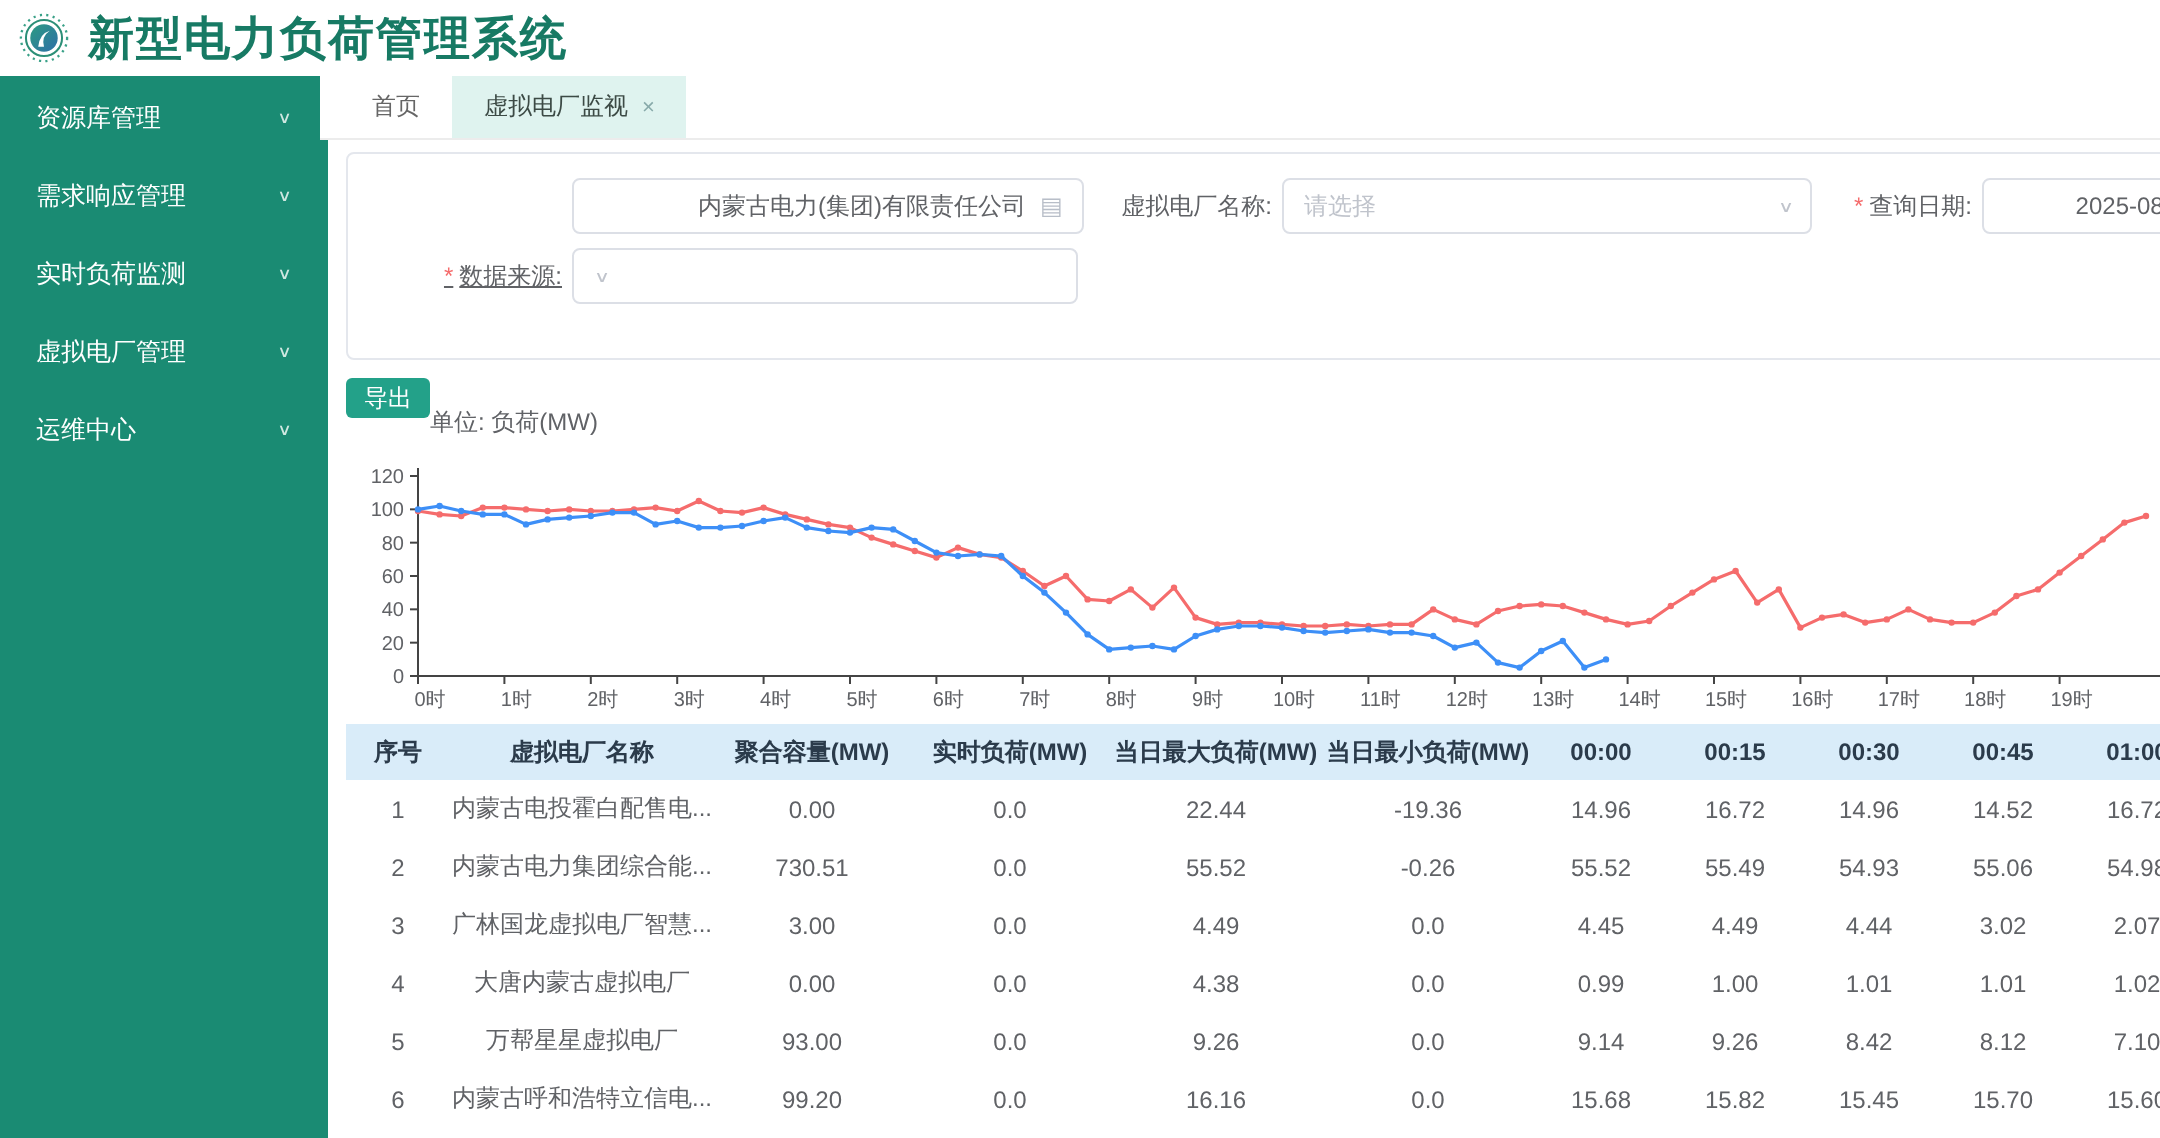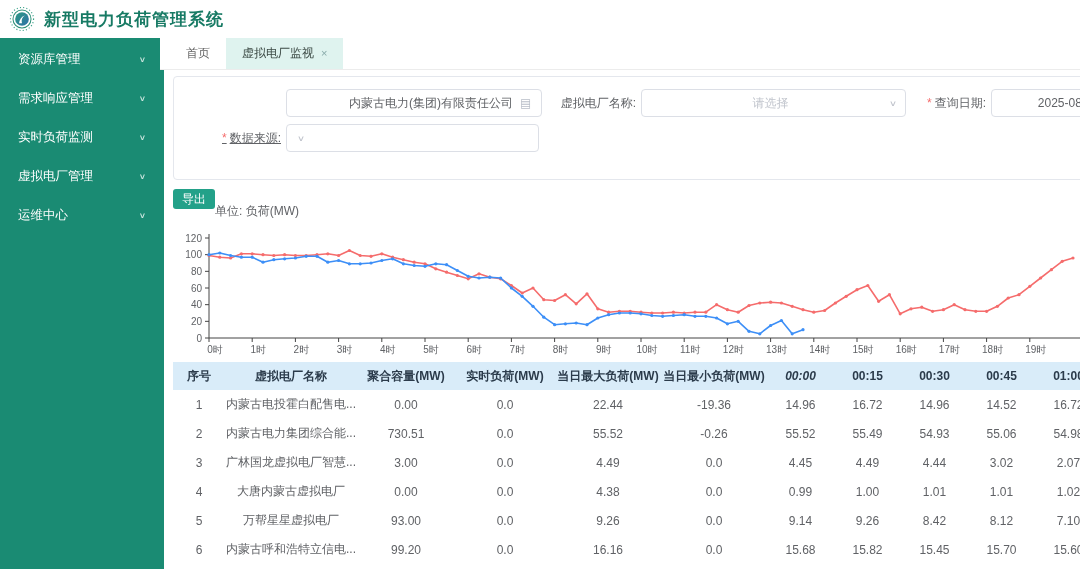--- a/index.html
+++ b/index.html
@@ -12,21 +12,21 @@
     --label:#606266;
     --required:#f56c6c;
   }
   *{margin:0;padding:0;box-sizing:border-box;}
   html,body{width:1080px;height:569px;overflow:hidden;}
   body{position:relative;background:#fff;font-family:"Liberation Sans","DejaVu Sans",sans-serif;color:#333;}
 
   
   .header{position:absolute;left:0;top:0;width:1080px;height:38px;background:#fff;display:flex;align-items:center;}
   .logo{width:26px;height:26px;margin-left:9px;flex:0 0 auto;}
-  .app-title{margin-left:9px;font-size:17px;font-weight:bold;color:var(--title-color);letter-spacing:1px;}
+  .app-title{margin-left:9px;font-size:23px;font-weight:bold;color:var(--title-color);letter-spacing:1px;}
 
   
   .sidebar{position:absolute;left:0;top:38px;width:160px;height:531px;background:var(--sidebar-bg);padding-top:2px;}
   .side-item{height:39px;line-height:39px;padding:0 14px 0 18px;color:#fff;font-size:12.5px;display:flex;justify-content:space-between;align-items:flex-start;cursor:pointer;}
   .side-item .chev{color:#cfe8e1;font-size:10px;transform:scaleY(.8);}
 
   
   .tabbar{position:absolute;left:160px;top:38px;width:920px;height:32px;background:#fff;border-bottom:1px solid #ececec;display:flex;align-items:stretch;padding-left:10px;}
   .tab{padding:0 16px;line-height:31px;font-size:12px;color:#666;cursor:pointer;white-space:nowrap;}
   .tab.active{background:var(--tab-active-bg);color:#3c4a45;}
@@ -34,21 +34,21 @@
 
   
   .content{position:absolute;left:160px;top:70px;width:920px;height:499px;background:#fff;border-left:4px solid var(--sidebar-bg);}
 
   
   .filter-card{position:absolute;left:173px;top:76px;width:1040px;height:104px;border:1px solid #e4e7ed;border-radius:4px;background:#fff;}
   .f-label{position:absolute;height:28px;line-height:28px;font-size:12px;color:var(--label);text-align:right;}
   .f-label .star{color:var(--required);margin-right:3px;font-size:12px;}
   .f-box{position:absolute;height:28px;border:1px solid var(--border);border-radius:4px;background:#fff;font-size:12px;color:var(--label);}
   input.f-inner{width:100%;height:26px;border:none;outline:none;font-size:12px;color:var(--label);background:transparent;font-family:inherit;}
-  .sel{display:flex;align-items:center;padding:0 8px 0 10px;text-align:center;}
+  .sel{display:flex;align-items:center;padding:0 8px 0 10px;}
   .sel .sel-text{flex:1;line-height:26px;}
   .sel .placeholder{color:#c0c4cc;}
   .sel .caret{color:#c0c4cc;font-size:11px;transform:scaleY(.7);}
   .icon-org{position:absolute;right:7px;top:6px;width:14px;height:14px;color:#b8bec8;font-size:12px;line-height:14px;}
 
   
   .export-btn{position:absolute;left:173px;top:189px;height:20px;line-height:20px;padding:0 9px;background:var(--accent);color:#fff;font-size:12px;border:none;border-radius:3px;cursor:pointer;font-family:inherit;}
   .unit-label{position:absolute;left:215px;top:203px;font-size:12px;color:var(--label);}
   .chart-wrap{position:absolute;left:173px;top:222px;width:907px;height:135px;}
 
@@ -336,21 +336,21 @@
 </div>
 
 <div class="vpp-table">
   <div class="t-row t-head">
       <div class="t-cell" style="width: 52px;">序号</div>
       <div class="t-cell" style="width: 132px;">虚拟电厂名称</div>
       <div class="t-cell" style="width: 98px;">聚合容量(MW)</div>
       <div class="t-cell" style="width: 100px;">实时负荷(MW)</div>
       <div class="t-cell" style="width: 106px;">当日最大负荷(MW)</div>
       <div class="t-cell" style="width: 106px;">当日最小负荷(MW)</div>
-      <div class="t-cell" style="width: 67px; font-style: italic;">00:00</div>
+      <div class="t-cell" style="width: 67px;">00:00</div>
       <div class="t-cell" style="width: 67px;">00:15</div>
       <div class="t-cell" style="width: 67px;">00:30</div>
       <div class="t-cell" style="width: 67px;">00:45</div>
       <div class="t-cell" style="width: 67px;">01:00</div>
     </div>
   <div>
       <div class="t-row t-body-row">
         <div class="t-cell" style="width: 52px;">1</div>
         <div class="t-cell" style="width: 132px;">内蒙古电投霍白配售电...</div>
         <div class="t-cell" style="width: 98px;">0.00</div>

